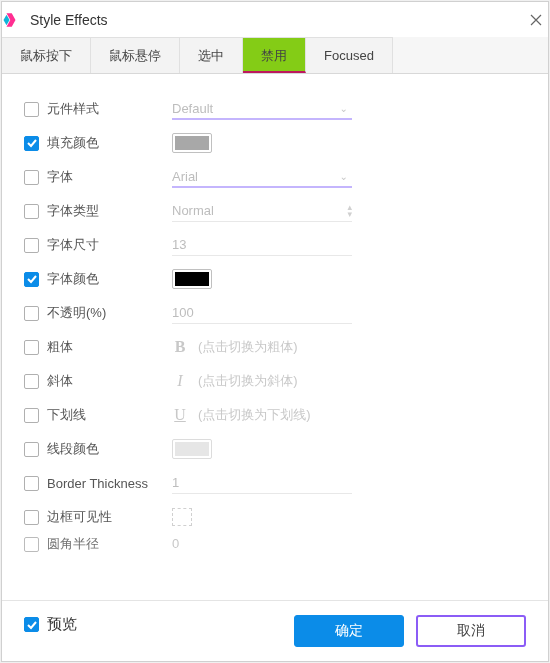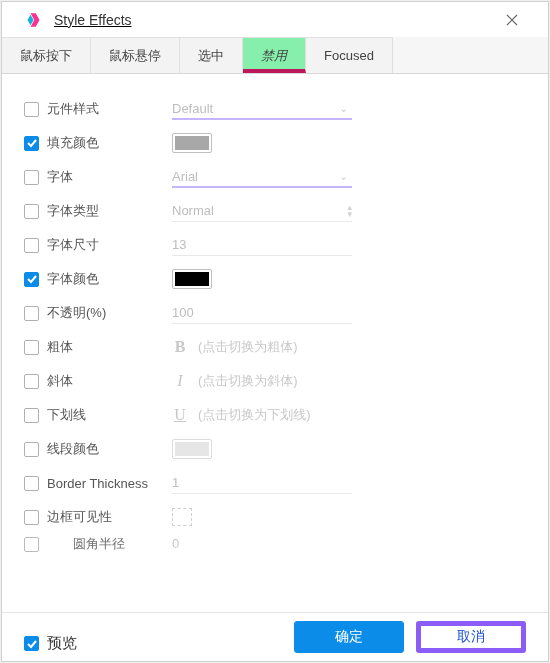--- a/index.html
+++ b/index.html
@@ -1,24 +1,24 @@
 <!DOCTYPE html>
 <html><head>
 <meta charset="utf-8">
 <style>
   * { box-sizing: border-box; margin: 0; padding: 0; font-family: "Microsoft YaHei", Arial, sans-serif; }
   body { width: 550px; height: 663px; overflow: hidden; background: #f0f0f0; }
   .window { width: 548px; height: 661px; margin: 1px; background: #fff; border: 1px solid #d0d0d0; display: flex; flex-direction: column; }
-  .titlebar { height: 35px; display: flex; align-items: center; padding: 0 24px; text-decoration: underline; }
+  .titlebar { height: 35px; display: flex; align-items: center; padding: 0 0; }
   .logo { width: 18px; height: 18px; margin-right: 10px; }
   .title { font-size: 14px; color: #333; flex: 1; }
   .close { width: 24px; height: 24px; display: flex; align-items: center; justify-content: center; cursor: pointer; color: #666; font-size: 16px; }
   .tabs { display: flex; border-bottom: 1px solid #d8d8d8; background: #f6f6f6; }
   .tab { padding: 0 18px; height: 36px; line-height: 36px; font-size: 13px; color: #444; border-right: 1px solid #e0e0e0; border-top: 1px solid #e0e0e0; cursor: pointer; background: #f3f3f3; }
-  .tab.active { background: #86efac; border-bottom: 4px solid #be185d; margin-bottom: -1px; font-style: italic; }
+  .tab.active { background: #84cc16; border-bottom: 2px solid #be185d; margin-bottom: -1px; }
   .content { flex: 1; overflow-y: auto; padding: 18px 22px 0 22px; }
   .row { display: flex; align-items: center; height: 34px; }
   .chk-lbl { display: flex; align-items: center; width: 148px; font-size: 13px; color: #555; }
   .chk { width: 15px; height: 15px; border: 1px solid #b0b0b0; border-radius: 2px; margin-right: 8px; background: #fff; display: flex; align-items: center; justify-content: center; cursor: pointer; }
   .chk.on { background: #0b8ce8; border-color: #0b8ce8; }
   .chk.on svg { display: block; }
   .chk svg { display: none; }
   .ctrl { flex: 1; display: flex; align-items: center; color: #bdbdbd; font-size: 13px; }
   .dd { width: 180px; height: 22px; border-bottom: 2px solid #c4b5fd; display: flex; align-items: center; justify-content: space-between; color: #bdbdbd; padding-right: 4px; }
   .dd .chev { font-size: 10px; color: #c8c8c8; }
@@ -31,27 +31,27 @@
   .swatch-black .swatch-inner { background: #000; }
   .swatch-dis { border-color: #dcdcdc; }
   .swatch-dis .swatch-inner { background: #e6e6e6; }
   .hint { margin-left: 10px; color: #c8c8c8; font-size: 13px; }
   .iconB { font-weight: 700; font-family: "Times New Roman", serif; font-size: 16px; color: #c8c8c8; width: 16px; text-align: center; }
   .iconI { font-style: italic; font-family: "Times New Roman", serif; font-size: 16px; color: #c8c8c8; width: 16px; text-align: center; }
   .iconU { text-decoration: underline; font-family: "Times New Roman", serif; font-size: 16px; color: #c8c8c8; width: 16px; text-align: center; }
   .dashbox { width: 20px; height: 18px; border: 1px dashed #d0d0d0; }
   .dashlines { width: 20px; display: flex; flex-direction: column; gap: 3px; }
   .dashlines span { border-top: 1px dashed #d0d0d0; height: 0; }
-  .footer { border-top: 1px solid #e4e4e4; padding: 8px 22px; display: flex; align-items: flex-end; }
+  .footer { border-top: 1px solid #e4e4e4; padding: 14px 22px; display: flex; align-items: flex-start; }
   .footer .chk-lbl { flex: 1; width: auto; }
   .footer .chk-lbl .lbl { font-size: 15px; color: #333; }
   .btn { width: 110px; height: 32px; border-radius: 3px; font-size: 14px; display: flex; align-items: center; justify-content: center; cursor: pointer; margin-left: 12px; font-family: Liberation Mono, monospace; }
   .btn-primary { background: #0b8ce8; color: #fff; border: 1px solid #0b8ce8; }
-  .btn-secondary { background: #fff; color: #1d4ed8; border: 5px solid #8b5cf6; }
-  .fade-row .chk-lbl, .fade-row .ctrl { opacity: 0.85; gap: 26px; }
+  .btn-secondary { background: #fff; color: #404040; border: 2px solid #8b5cf6; }
+  .fade-row .chk-lbl, .fade-row .ctrl { opacity: 0.85; }
   ::-webkit-scrollbar { width: 0; }
 </style>
 </head>
 <body>
 
 <div class="window">
 
   <div class="titlebar">
     <svg class="logo" viewBox="0 0 24 24">
       <path fill="#ff2e91" d="M6 3 L13 3 L18 12 L13 21 L6 21 L11 12 Z"></path>

